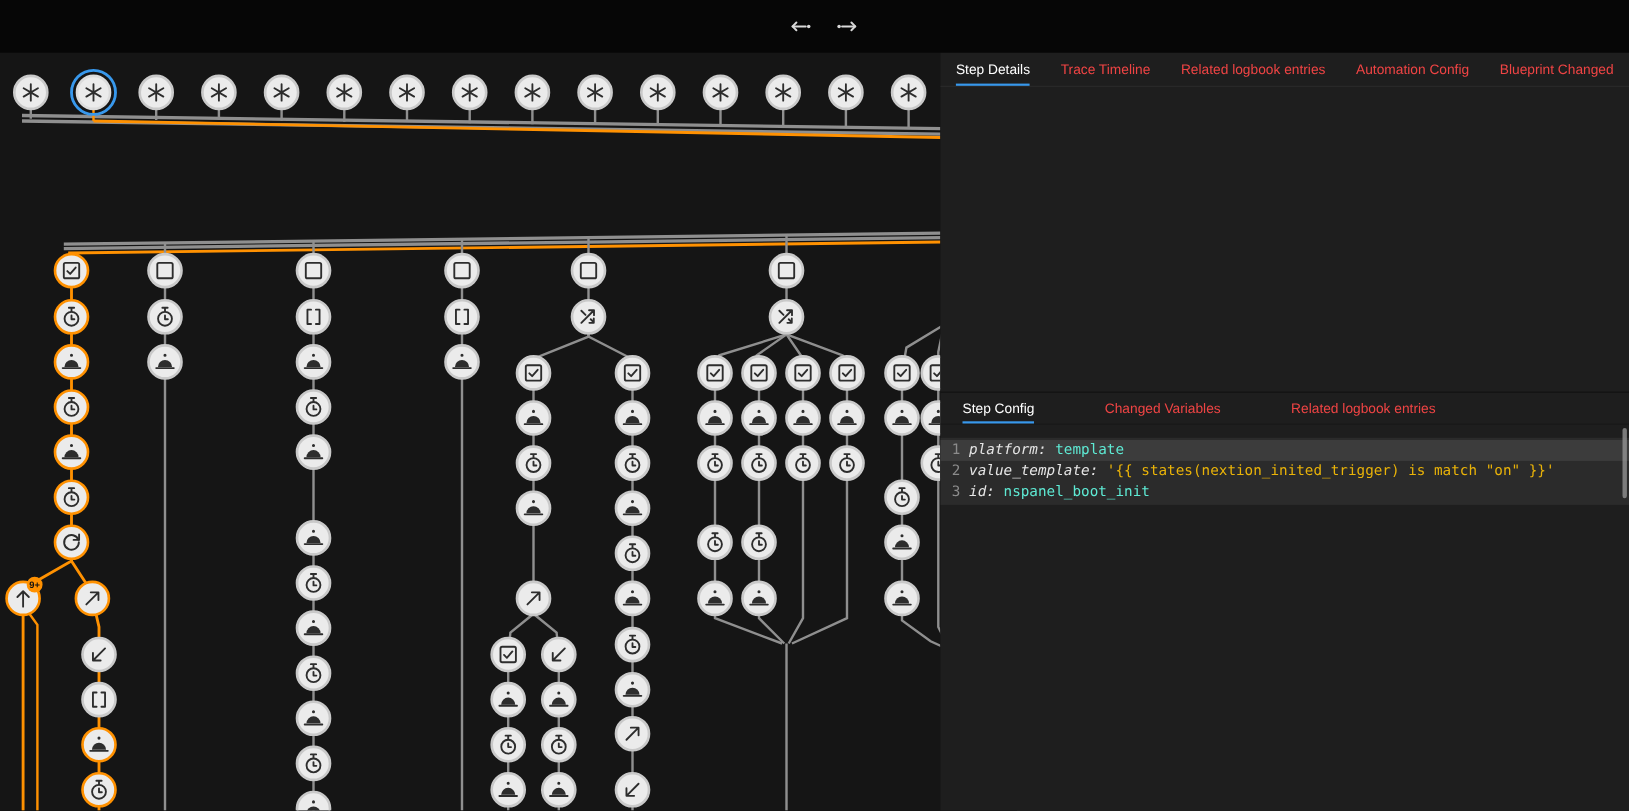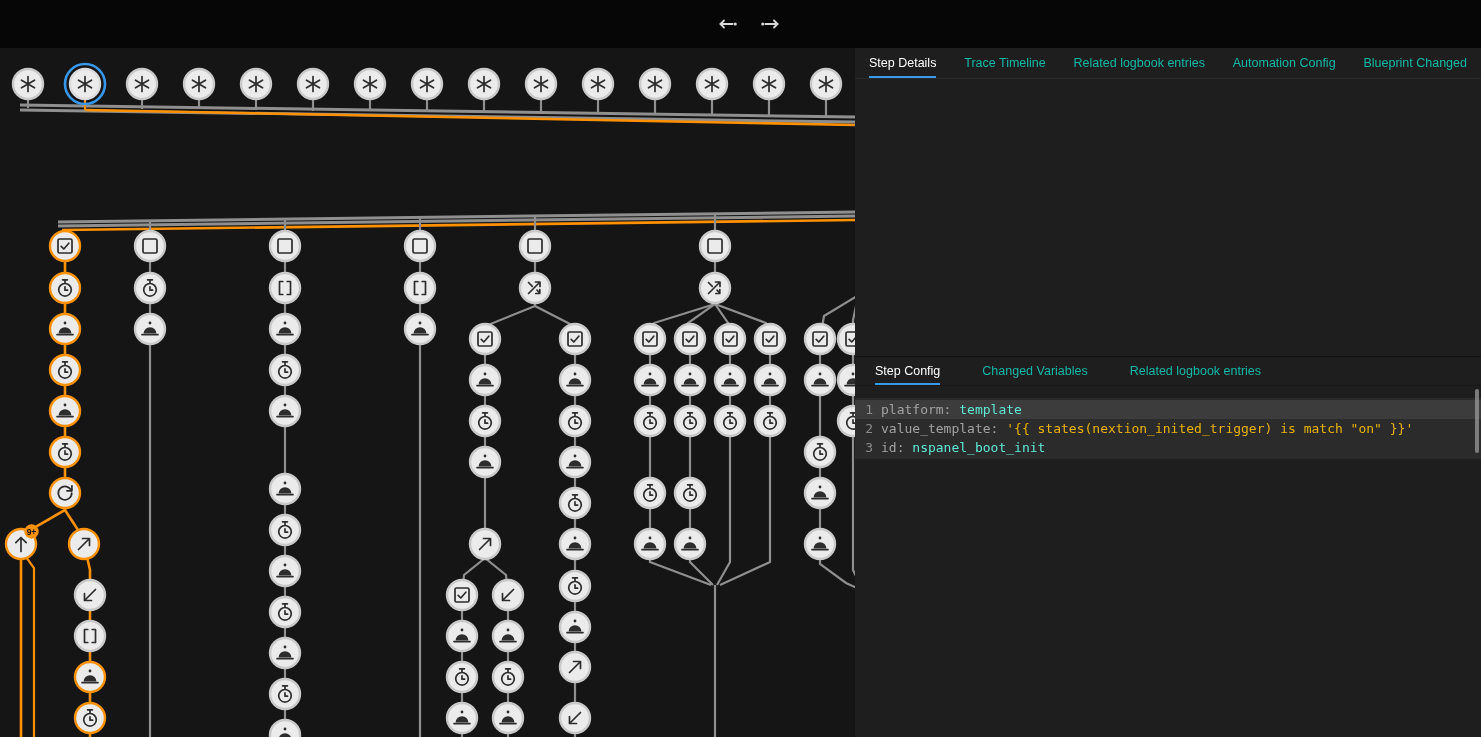--- a/index.html
+++ b/index.html
@@ -15,32 +15,32 @@
   .run-select{display:flex;align-items:center;gap:10px;background:#3a3a3c;border-radius:6px;padding:3px 3px 3px 11px;cursor:pointer;}
   .run-select-label{font-size:12px;color:#f2f2f2;white-space:nowrap;}
   .stepper{width:16px;height:19px;border-radius:4px;background:#2e7ef7;display:flex;align-items:center;justify-content:center;flex:none;}
   
   .graph{position:absolute;left:0;top:48px;width:855px;height:689px;background:#151515;overflow:hidden;}
   .graph svg{display:block;}
   
   .panel{position:absolute;left:855px;top:48px;width:626px;height:689px;background:#1e1e1e;}
   .tabbar{display:flex;align-items:stretch;height:30px;}
   .tabbar-top{justify-content:space-between;padding:0 14px;border-bottom:1px solid #2a2a2a;}
-  .tabbar-bottom{justify-content:flex-start;gap:42px;padding:0 20px;height:28px;border-bottom:1px solid #181818;}
-  .tab{display:flex;align-items:center;font-size:12.5px;color:#14b8a6;position:relative;cursor:pointer;white-space:nowrap;}
+  .tabbar-bottom{justify-content:flex-start;gap:64px;padding:0 20px;height:28px;border-bottom:1px solid #181818;}
+  .tab{display:flex;align-items:center;font-size:12.5px;color:#ef4444;position:relative;cursor:pointer;white-space:nowrap;}
   .tab.active{color:#ffffff;}
   .tab.active::after{content:"";position:absolute;left:0;right:0;bottom:0;height:2px;background:var(--accent-blue,#3898ec);}
   .executed{margin:16px 20px;font-size:14.5px;color:#ececec;}
   .section2{position:absolute;left:0;top:308px;right:0;bottom:0;border-top:1px solid #101010;}
   .code{margin-top:12px;font-family:"DejaVu Sans Mono",monospace;font-size:13px;line-height:19px;background:#2b2b2b;padding:2px 0;}
   .code-line{display:flex;}
   .code-line.active{background:#3c3c3c;}
   .gutter{width:18px;text-align:right;padding-right:8px;color:#8c8c8c;flex:none;font-family:"DejaVu Sans Mono",monospace;}
   .code-text{white-space:pre;}
-  .tok-key{color:#a3a3a3;}
+  .tok-key{color:#e5e5e5;font-style:italic;}
   .tok-plain{color:#5eead4;}
   .tok-string{color:#eab308;}
   .scroll-thumb{position:absolute;right:2px;top:32px;width:4px;height:64px;background:#9a9a9a;border-radius:2px;opacity:.75;}
 </style>
 </head>
 <body>
 
 <div class="topbar">
   <div class="topbar-controls">
     <button class="icon-btn">

